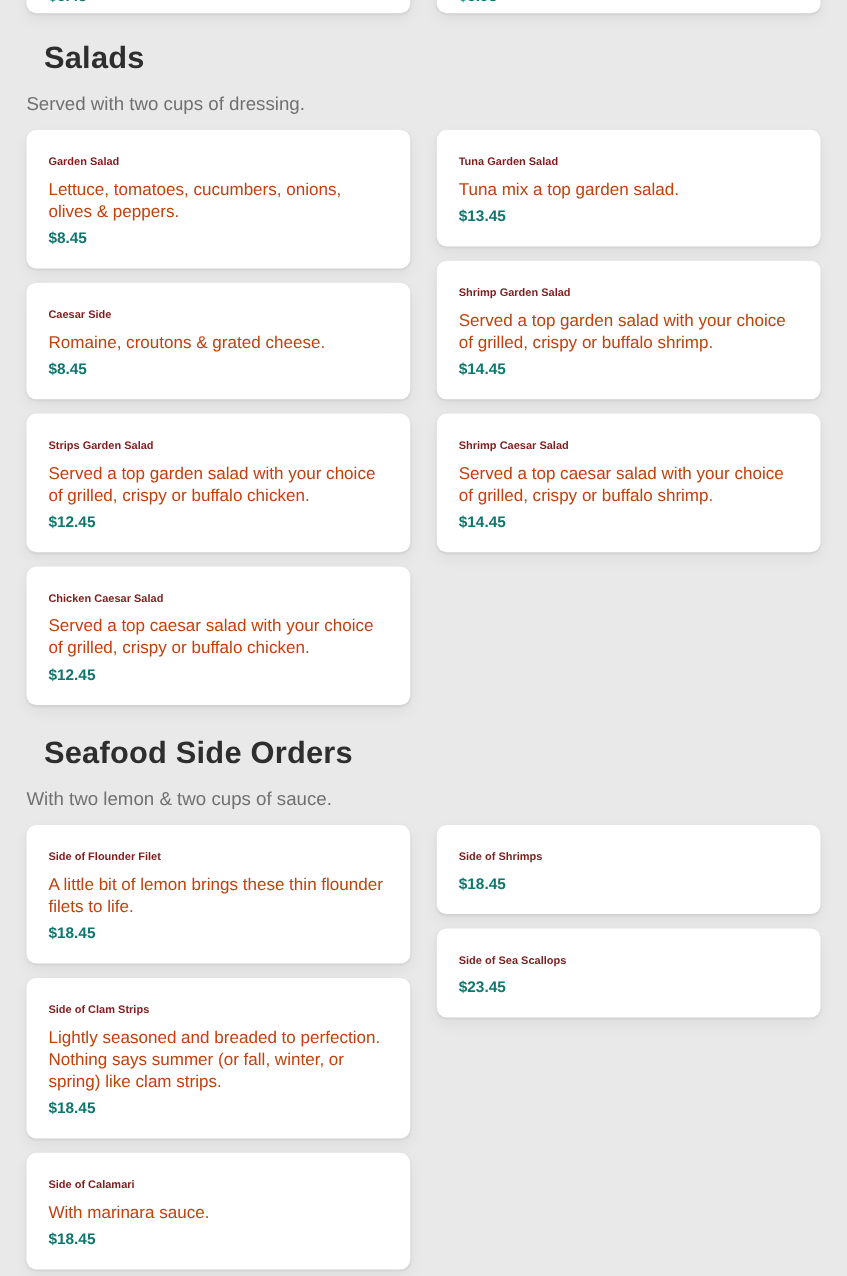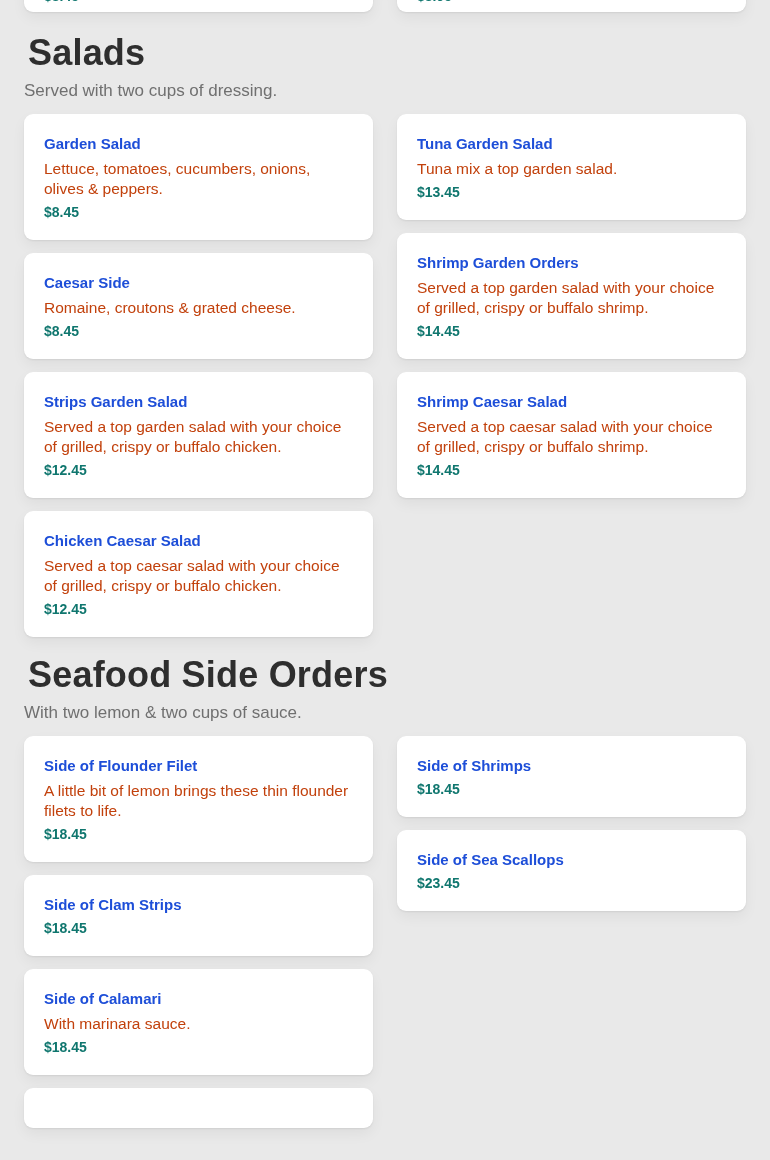--- a/index.html
+++ b/index.html
@@ -39,25 +39,25 @@
   }
   .top-row .item-price {
     position: absolute;
     left: 20px;
     top: 36px;
   }
 
   
   .menu-section { margin-top: 10px; }
   .section-title {
-    font-size: 36px;
+    font-size: 28px;
     font-weight: 600;
     color: #2e2e2e;
     line-height: 30px;
-    margin: 4px;
+    margin: 16px;
     letter-spacing: 0.2px;
   }
   .section-subtitle {
     font-size: 17px;
     color: #707070;
     line-height: 22px;
     margin: 12px 0 0 0;
   }
   .columns {
     display: flex;
@@ -65,23 +65,23 @@
     align-items: flex-start;
     margin-top: 12px;
   }
   .col { flex: 0 0 349px; min-width: 0; }
 
   .menu-section .card {
     padding: 20px 20px 19px 20px;
     margin-bottom: 13px;
   }
   .item-name {
-    font-size: 15px;
+    font-size: 10px;
     font-weight: 700;
-    color: #1d4ed8;
+    color: #7f1d1d;
     line-height: 19px;
     margin: 0 0 6px 0;
   }
   .item-desc {
     font-size: 15.5px;
     color: #c2410c;
     line-height: 20px;
     margin: 0 0 5px 0;
   }
   .item-price {
@@ -133,21 +133,21 @@
     <div class="item-price">$12.45</div>
   </article>
           </div>
       <div class="col">
             <article class="card">
     <h3 class="item-name">Tuna Garden Salad</h3>
     <p class="item-desc">Tuna mix a top garden salad.</p>
     <div class="item-price">$13.45</div>
   </article>
             <article class="card">
-    <h3 class="item-name">Shrimp Garden Orders</h3>
+    <h3 class="item-name">Shrimp Garden Salad</h3>
     <p class="item-desc">Served a top garden salad with your choice of grilled, crispy or buffalo shrimp.</p>
     <div class="item-price">$14.45</div>
   </article>
             <article class="card">
     <h3 class="item-name">Shrimp Caesar Salad</h3>
     <p class="item-desc">Served a top caesar salad with your choice of grilled, crispy or buffalo shrimp.</p>
     <div class="item-price">$14.45</div>
   </article>
           </div>
     </div>
@@ -157,20 +157,21 @@
     <p class="section-subtitle">With two lemon &amp; two cups of sauce.</p>
     <div class="columns">
       <div class="col">
             <article class="card">
     <h3 class="item-name">Side of Flounder Filet</h3>
     <p class="item-desc">A little bit of lemon brings these thin flounder filets to life.</p>
     <div class="item-price">$18.45</div>
   </article>
             <article class="card">
     <h3 class="item-name">Side of Clam Strips</h3>
+    <p class="item-desc">Lightly seasoned and breaded to perfection. Nothing says summer (or fall, winter, or spring) like clam strips.</p>
     <div class="item-price">$18.45</div>
   </article>
             <article class="card">
     <h3 class="item-name">Side of Calamari</h3>
     <p class="item-desc">With marinara sauce.</p>
     <div class="item-price">$18.45</div>
   </article>
             <article class="card partial-bottom"></article>
           </div>
       <div class="col">

